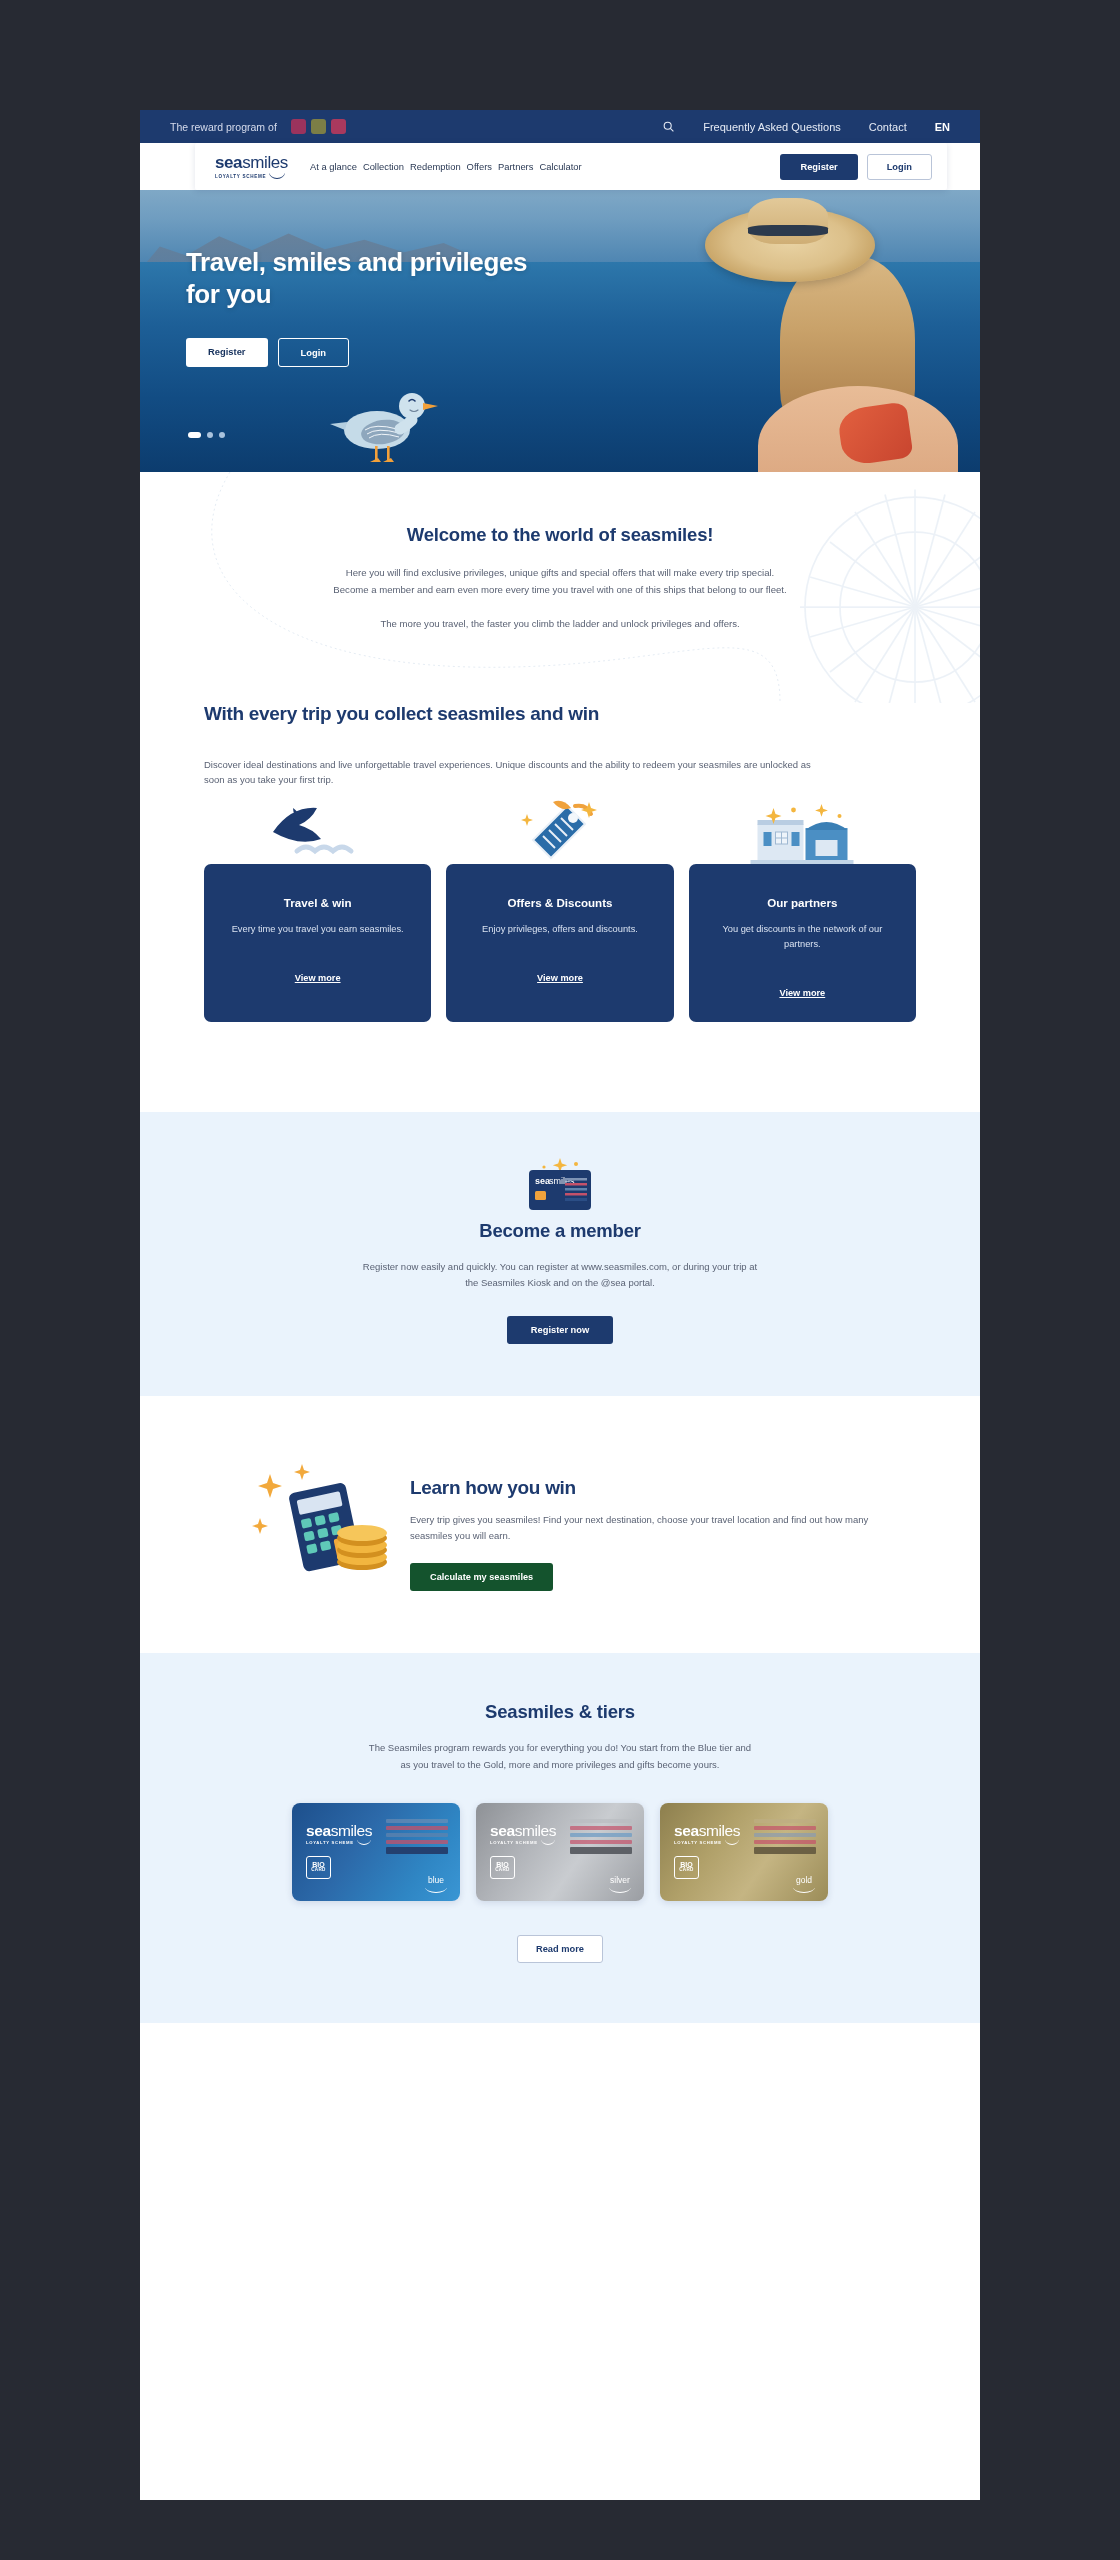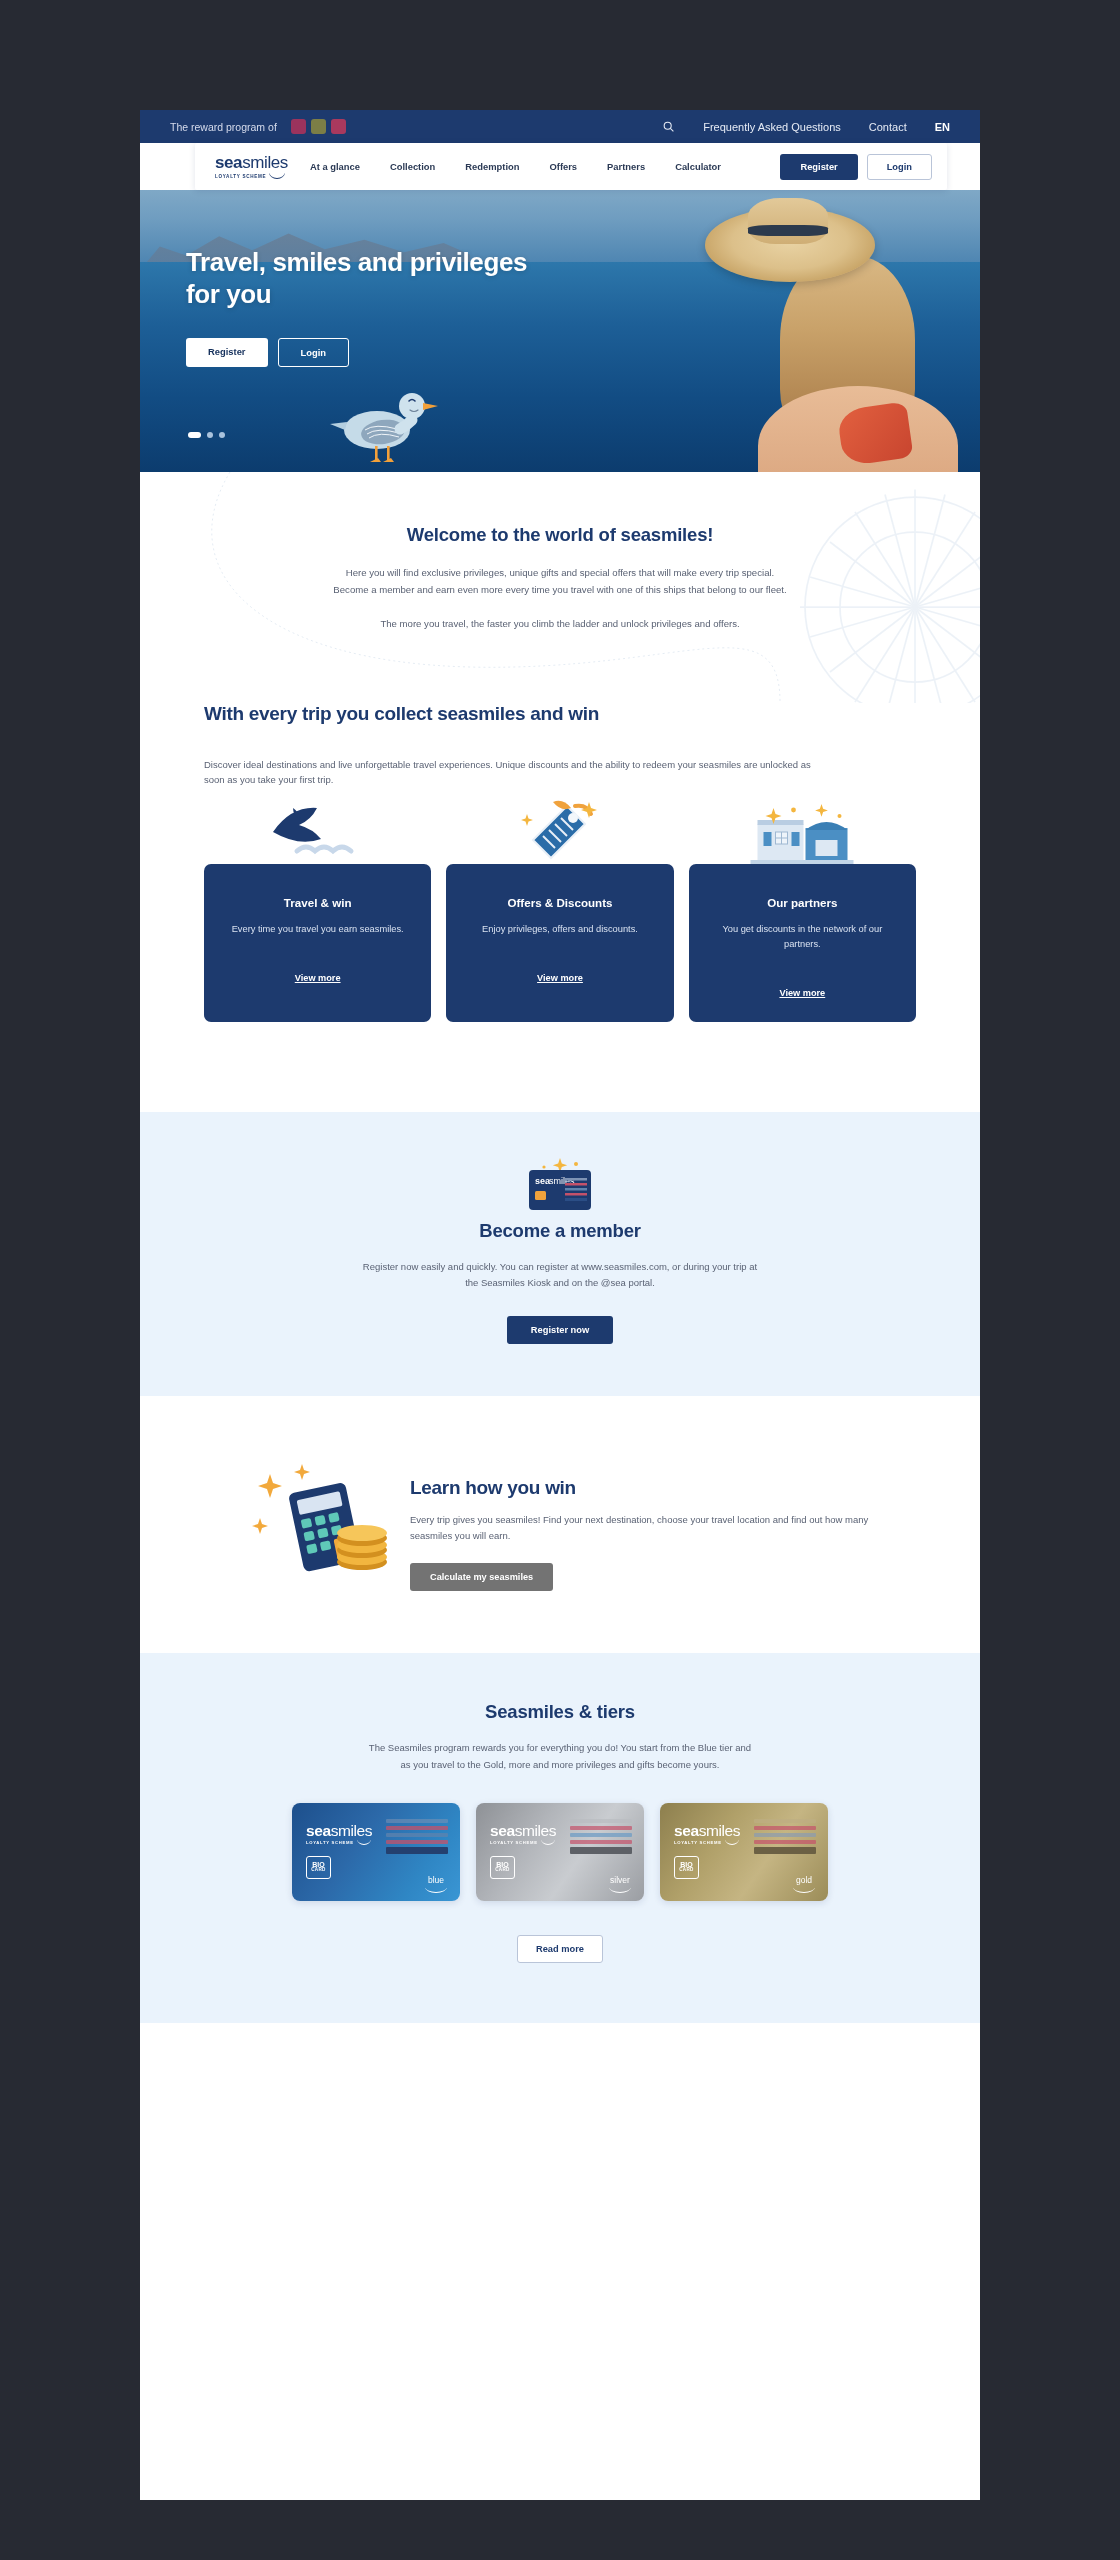--- a/index.html
+++ b/index.html
@@ -64,21 +64,21 @@
   .logo { display: flex; flex-direction: column; line-height: 1; margin-right: 22px; }
   .logo-main { font-size: 17px; color: #1d3a6e; letter-spacing: -.4px; white-space: nowrap; }
   .logo-main b { font-weight: 800; }
   .logo-main span.thin { font-weight: 300; }
   .logo-sub {
     font-size: 4.6px; font-weight: 700; letter-spacing: .7px;
     color: #1d3a6e; margin-top: 2px;
   }
   .logo-row { display: flex; align-items: flex-end; gap: 3px; }
   .smile { width: 16px; height: 8px; border-bottom: 1.3px solid #1d3a6e; border-radius: 0 0 60% 60% / 0 0 100% 100%; margin-bottom: 1px; }
-  .nav-links { display: flex; gap: 30px; font-weight: bold; }
+  .nav-links { display: flex; gap: 6px; }
   .nav-link { font-size: 9.4px; color: #2b3a55; cursor: pointer; white-space: nowrap; }
   .nav-actions { margin-left: auto; display: flex; gap: 9px; }
   .btn {
     font-size: 9.3px; font-weight: 600; border-radius: 3px;
     padding: 7px 19px; cursor: pointer; white-space: nowrap; border: 1px solid transparent;
   }
   .btn-primary { background: #1d3a6e; color: #fff; }
   .btn-outline { background: #fff; color: #1d3a6e; border-color: #b9c4d8; }
 
   
@@ -213,21 +213,21 @@
   }
 
   
   .sec-learn { background: #fff; padding: 60px 0 62px; position: relative; overflow: hidden; }
   .learn-row { width: 640px; margin: 0 auto; display: flex; align-items: flex-end; }
   .learn-ill { width: 170px; height: 135px; position: relative; flex: none; }
   .learn-text { flex: 1; }
   .learn-title { color: #1d3a6e; font-size: 19px; font-weight: 700; letter-spacing: -.3px; }
   .learn-p { color: #5a6274; font-size: 9.5px; line-height: 1.65; margin-top: 13px; }
   .btn-calc {
-    display: inline-block; margin-top: 20px; background: #737373; color: #fff;
+    display: inline-block; margin-top: 20px; background: #14532d; color: #fff;
     font-size: 9.2px; font-weight: 600; padding: 9px 20px; border-radius: 3px; cursor: pointer;
   }
 
   
   .sec-tiers { background: #eaf3fc; padding: 48px 0 60px; text-align: center; }
   .tiers-lead { color: #5a6274; font-size: 9.5px; line-height: 1.7; max-width: 390px; margin: 17px auto 0; }
   .tier-cards { display: flex; justify-content: center; gap: 16px; margin-top: 30px; }
   .tcard {
     width: 168px; height: 98px; border-radius: 8px; position: relative; overflow: hidden;
     box-shadow: 0 2px 7px rgba(20,40,90,.13);

